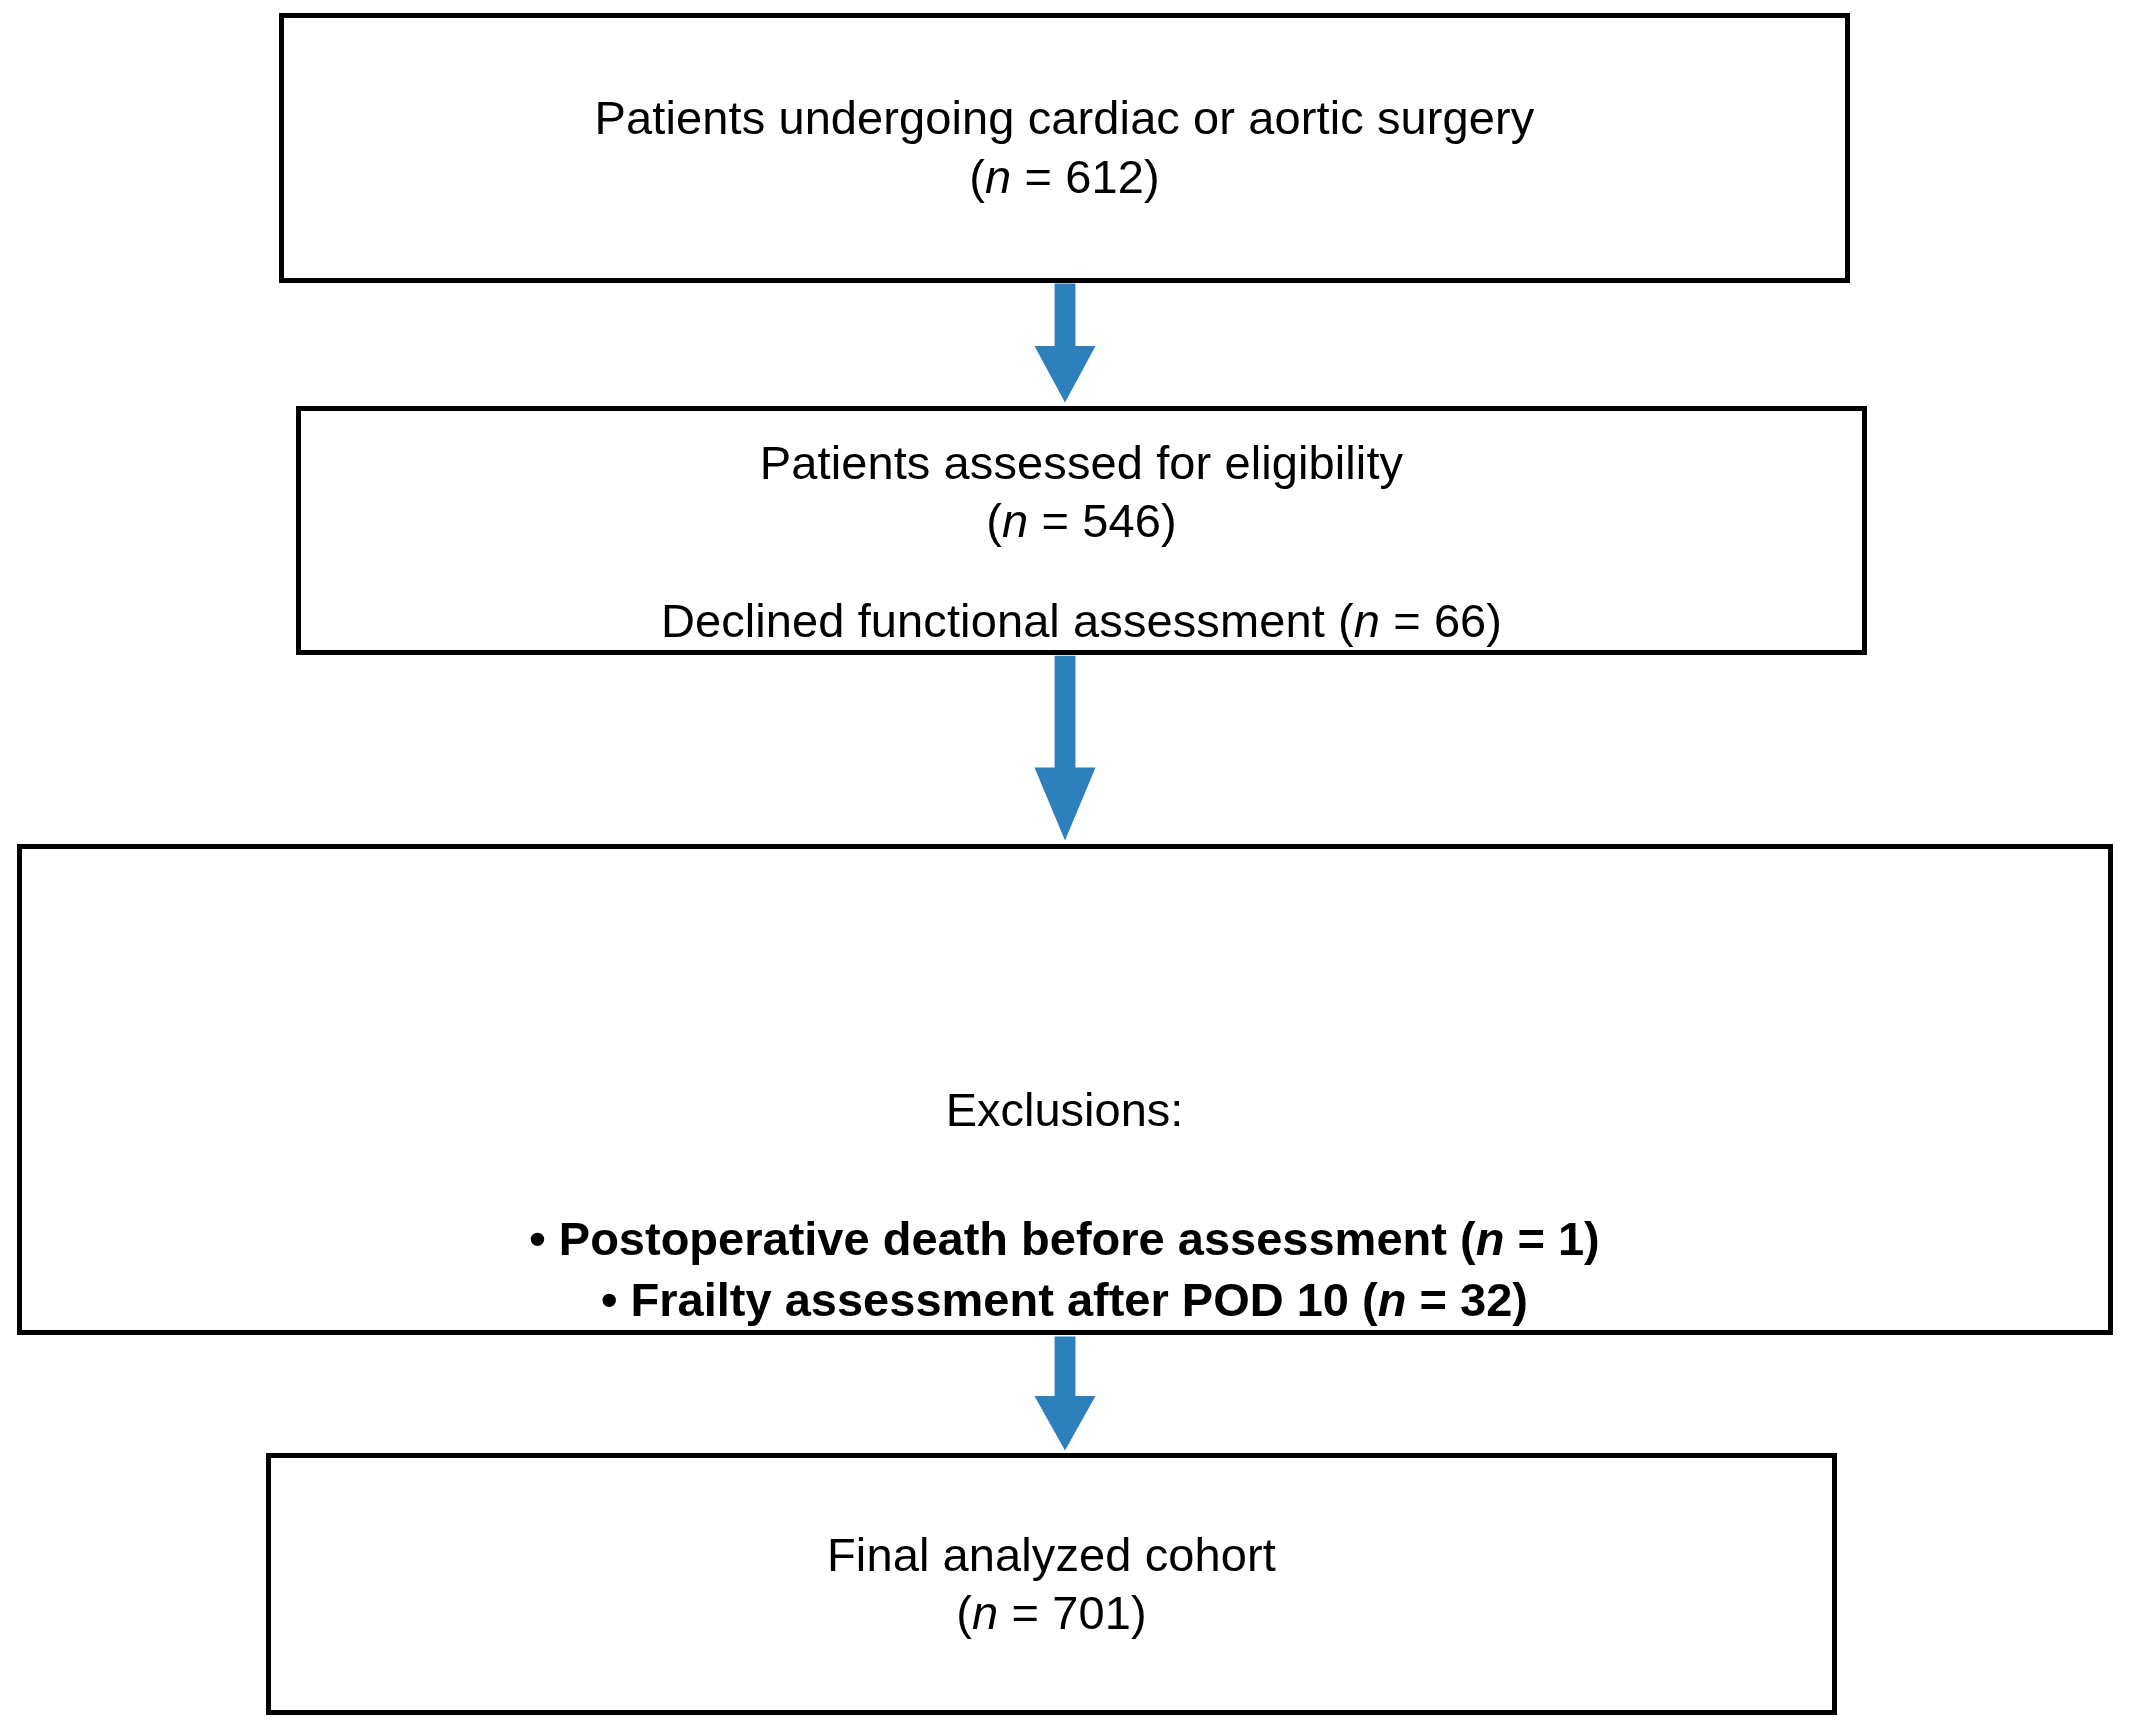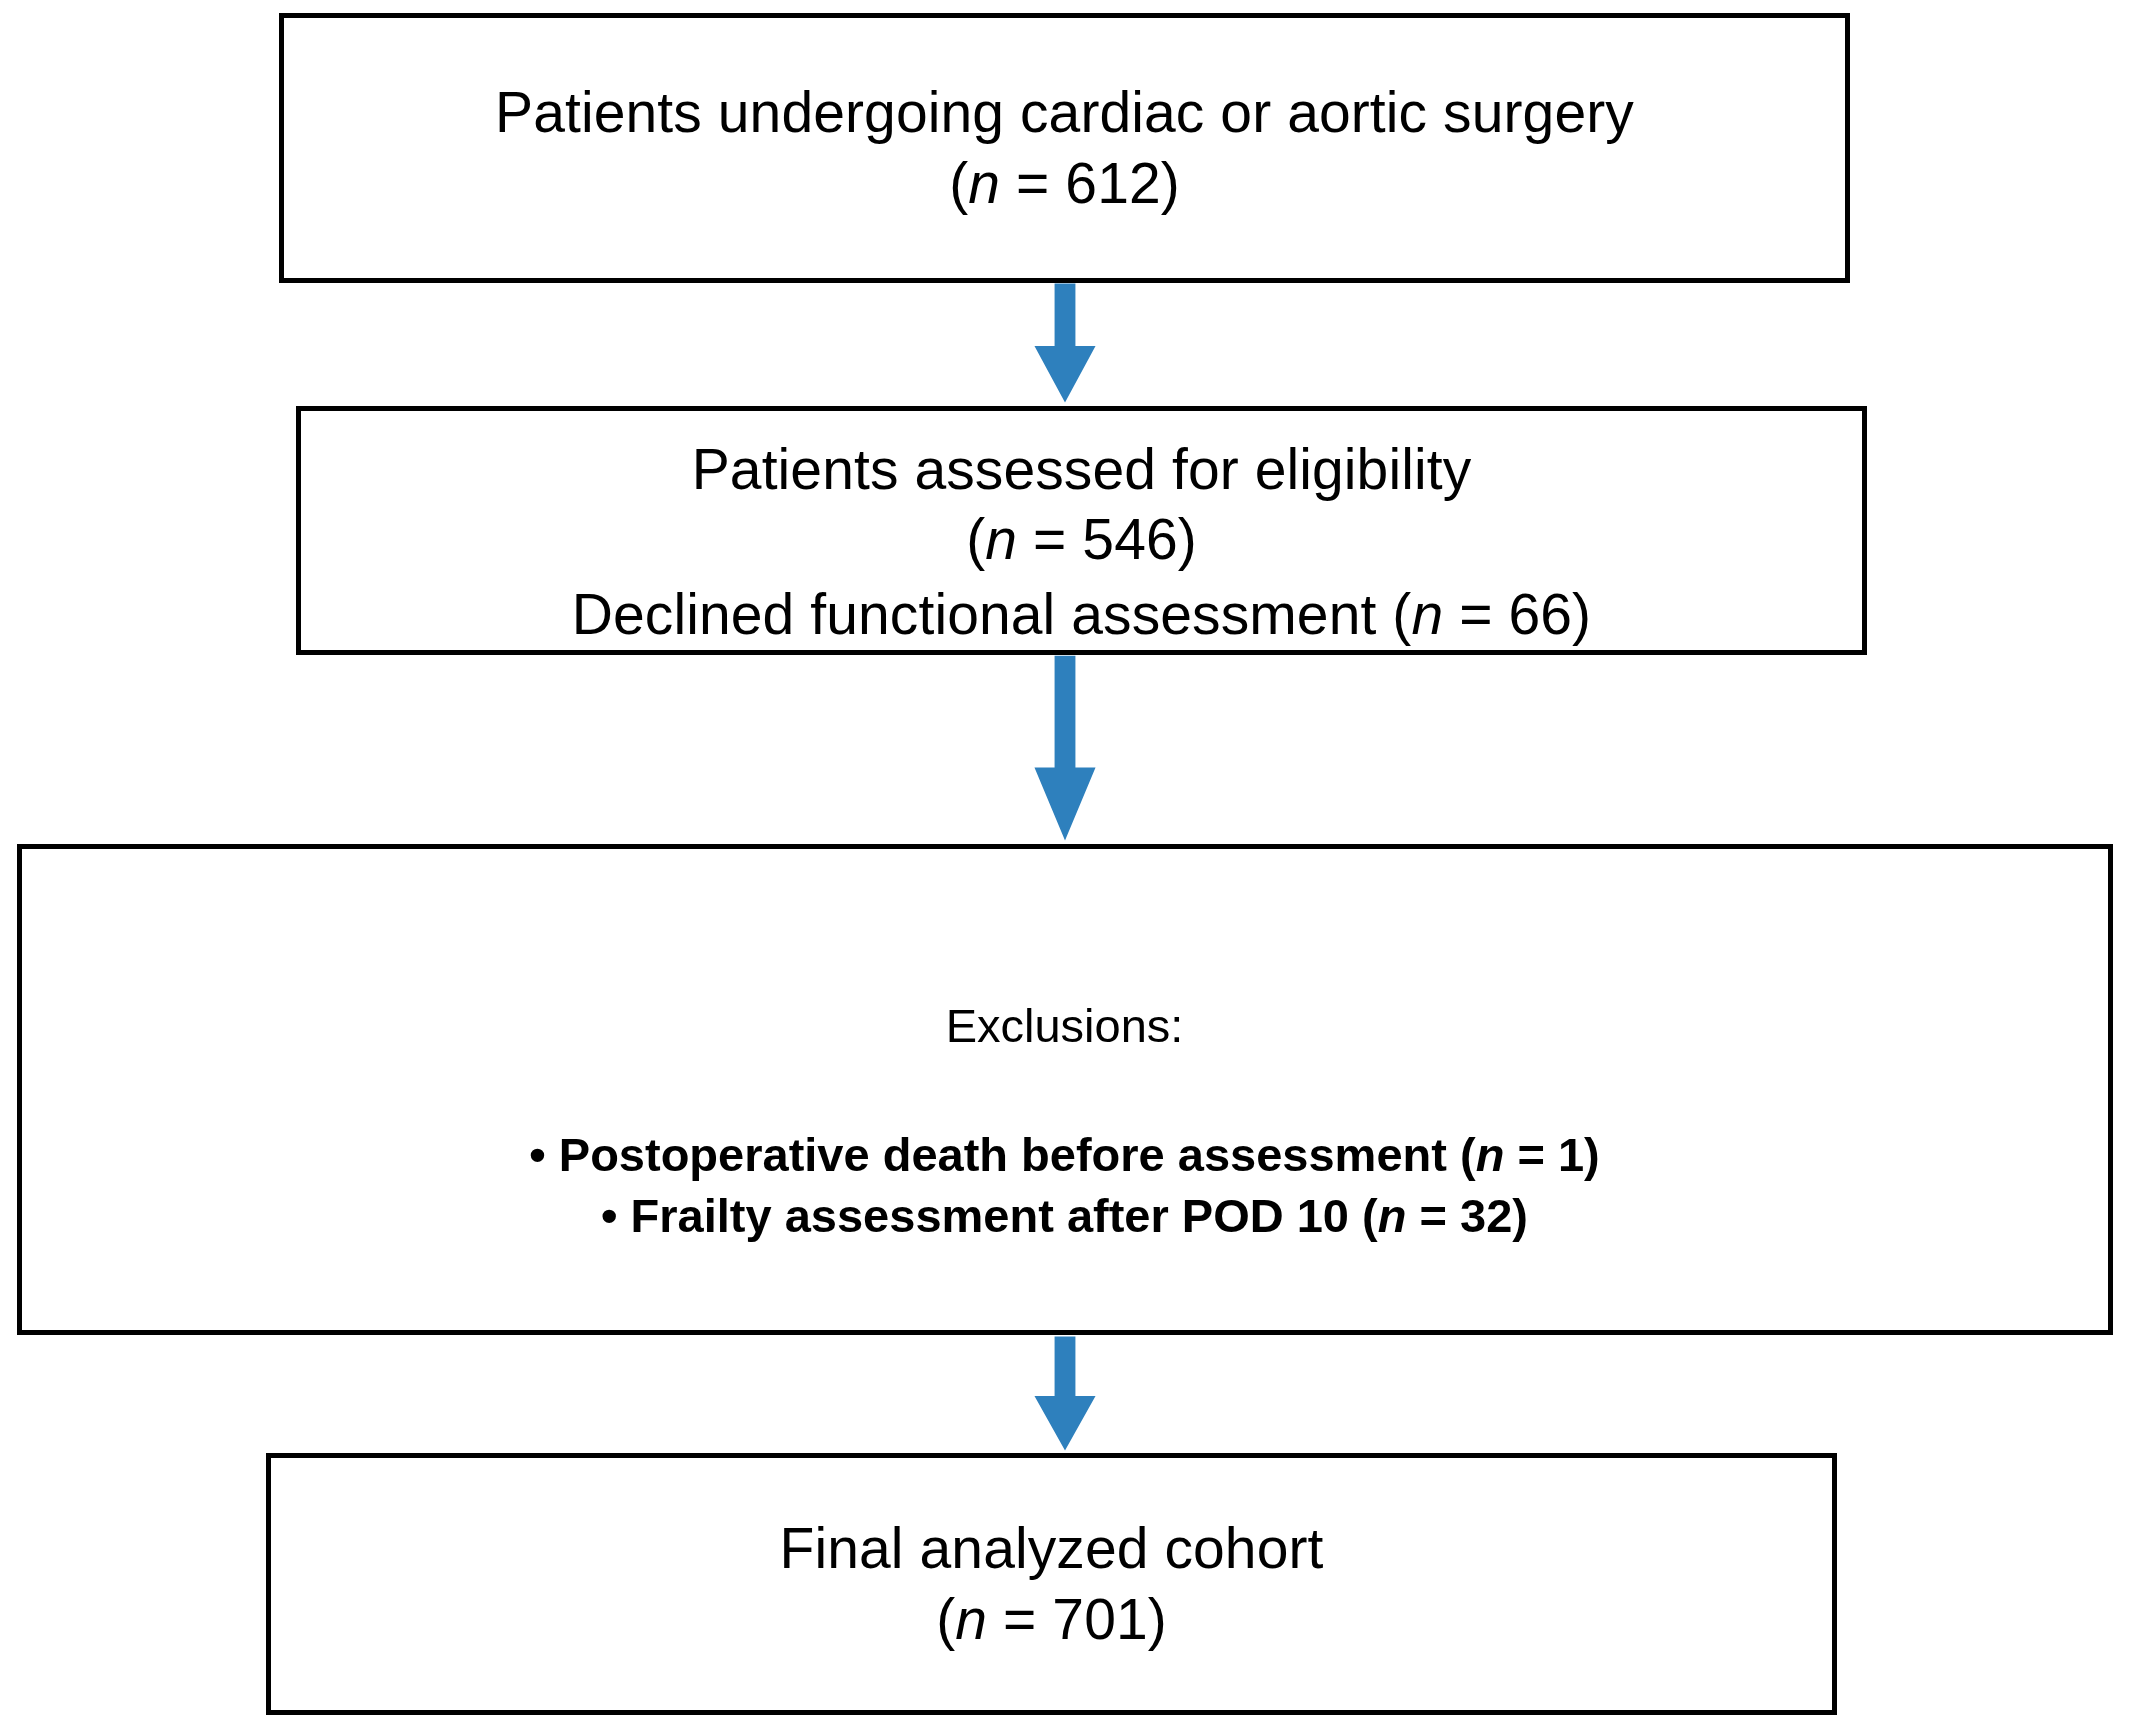--- a/index.html
+++ b/index.html
@@ -24,21 +24,21 @@
     box-sizing: border-box;
     border: 5.2px solid #000000;
     background: #ffffff;
     display: flex;
     flex-direction: column;
     align-items: center;
     justify-content: center;
     text-align: center;
   }
   .box-line {
-    font-size: 57px;
+    font-size: 47px;
     line-height: 1.24;
     letter-spacing: 0.1px;
     white-space: nowrap;
     color: #000000;
   }
   .n-italic {
     font-style: italic;
   }
   
   #box-enrolled {
@@ -58,21 +58,21 @@
   }
   #box-eligibility .gap-line {
     height: 46px;
   }
   
   #box-exclusions {
     left: 16.5px;
     top: 844px;
     width: 2096px;
     height: 491px;
-    justify-content: center;
+    justify-content: flex-end;
     padding-top: 64px;
   }
   #box-exclusions .excl-title {
     font-size: 47px;
     line-height: 1.24;
     margin-bottom: 69px;
   }
   #box-exclusions .excl-item {
     font-size: 47px;
     line-height: 1.30;

